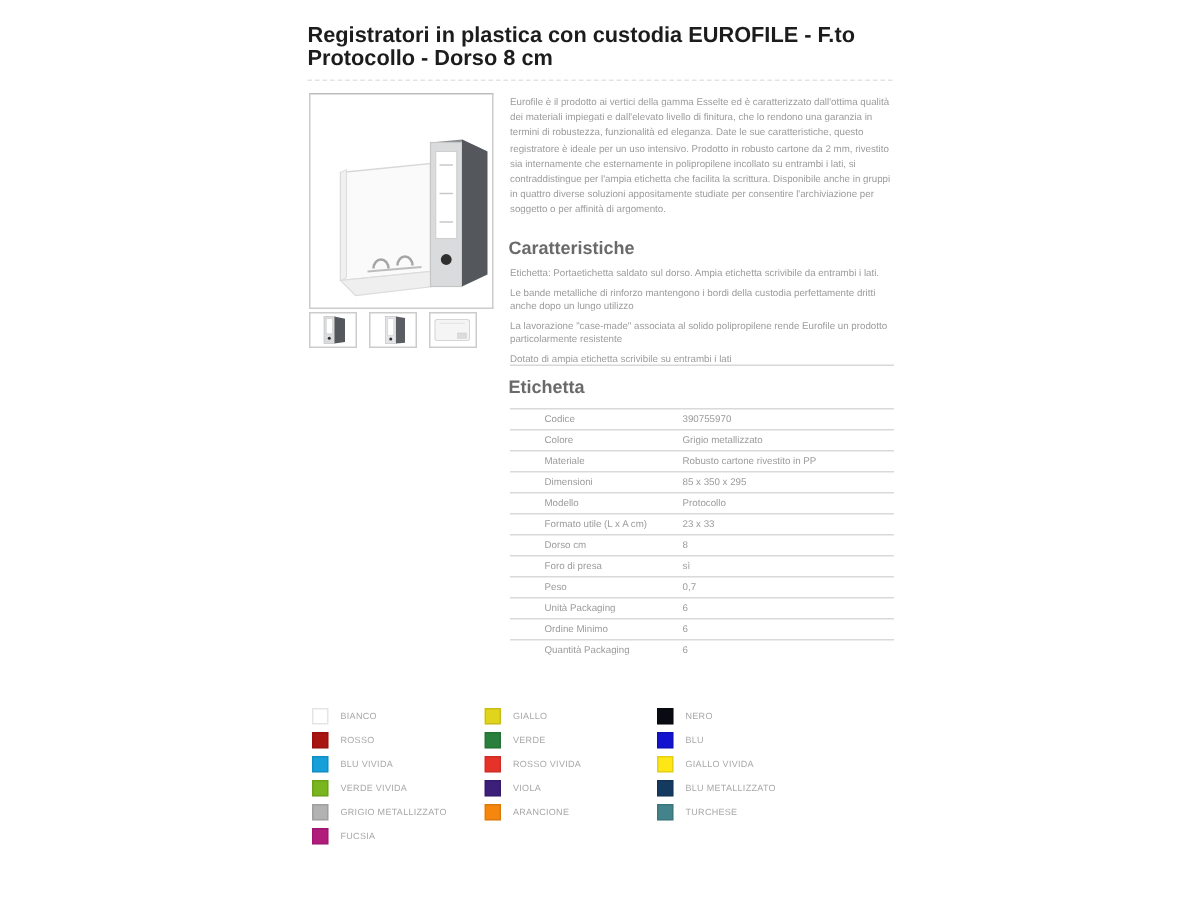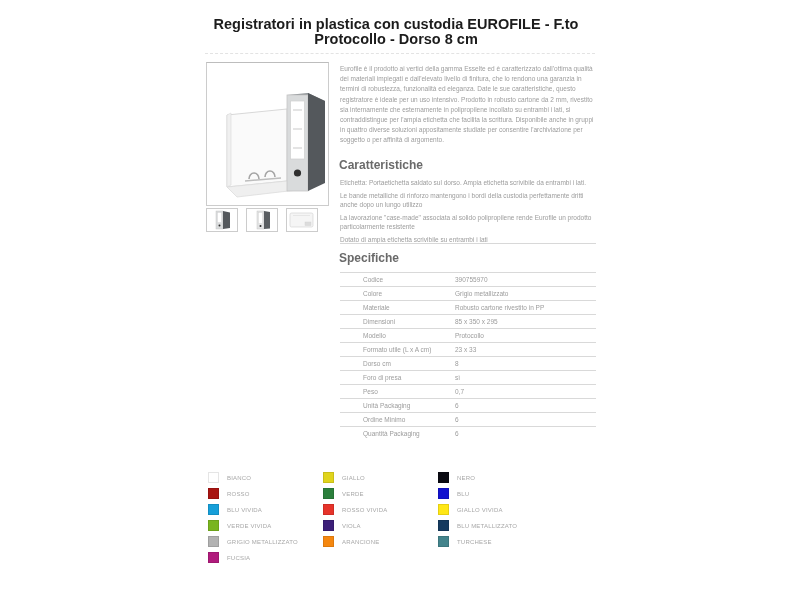--- a/index.html
+++ b/index.html
@@ -1,21 +1,21 @@
 <!DOCTYPE html>
 <html><head>
 <meta charset="utf-8">
 <style>
   * { box-sizing: border-box; }
   html,body { margin:0; padding:0; background:#ffffff; }
   body { width:800px; height:600px; font-family:"Liberation Sans", sans-serif; }
   .page { position:relative; width:800px; height:600px; background:#ffffff; overflow:hidden; }
 
   .title { position:absolute; left:205px; top:17px; width:382px; margin:0;
-           font-size:14.5px; line-height:15px; font-weight:bold; color:#1c1c1c;text-align:center; }
+           font-size:14.5px; line-height:15px; font-weight:bold; color:#1c1c1c; }
   .title-sep { position:absolute; left:205px; top:53px; width:390px; border-top:1px dashed #e3e3e3; }
 
   .main-image { position:absolute; left:206px; top:62px; width:123px; height:144px;
                 border:1px solid #cccccc; border-top-color:#bdbdbd; background:#ffffff; }
   .thumbs { position:absolute; left:206px; top:208px; display:flex; gap:8px; }
   .thumb { width:32px; height:24px; border:1px solid #cccccc; background:#ffffff; }
 
   .desc { position:absolute; left:340px; top:64px; width:258px; margin:0;
           font-size:6.5px; line-height:10.2px; color:#9c9c9c; }
 
@@ -107,21 +107,21 @@
 
       <div class="feature-item">Le bande metalliche di rinforzo mantengono i bordi della custodia perfettamente dritti anche dopo un lungo utilizzo</div>
 
       <div class="feature-item">La lavorazione "case-made" associata al solido polipropilene rende Eurofile un prodotto particolarmente resistente</div>
 
       <div class="feature-item">Dotato di ampia etichetta scrivibile su entrambi i lati</div>
     </div>
 
   <div class="sep"></div>
 
-  <h2 class="h-section h-spec">Specifiche</h2>
+  <h2 class="h-section h-spec">Etichetta</h2>
   <div class="spec-table">
 
       <div class="spec-row">
         <span class="spec-label">Codice</span>
         <span class="spec-value">390755970</span>
       </div>
 
       <div class="spec-row">
         <span class="spec-label">Colore</span>
         <span class="spec-value">Grigio metallizzato</span>

